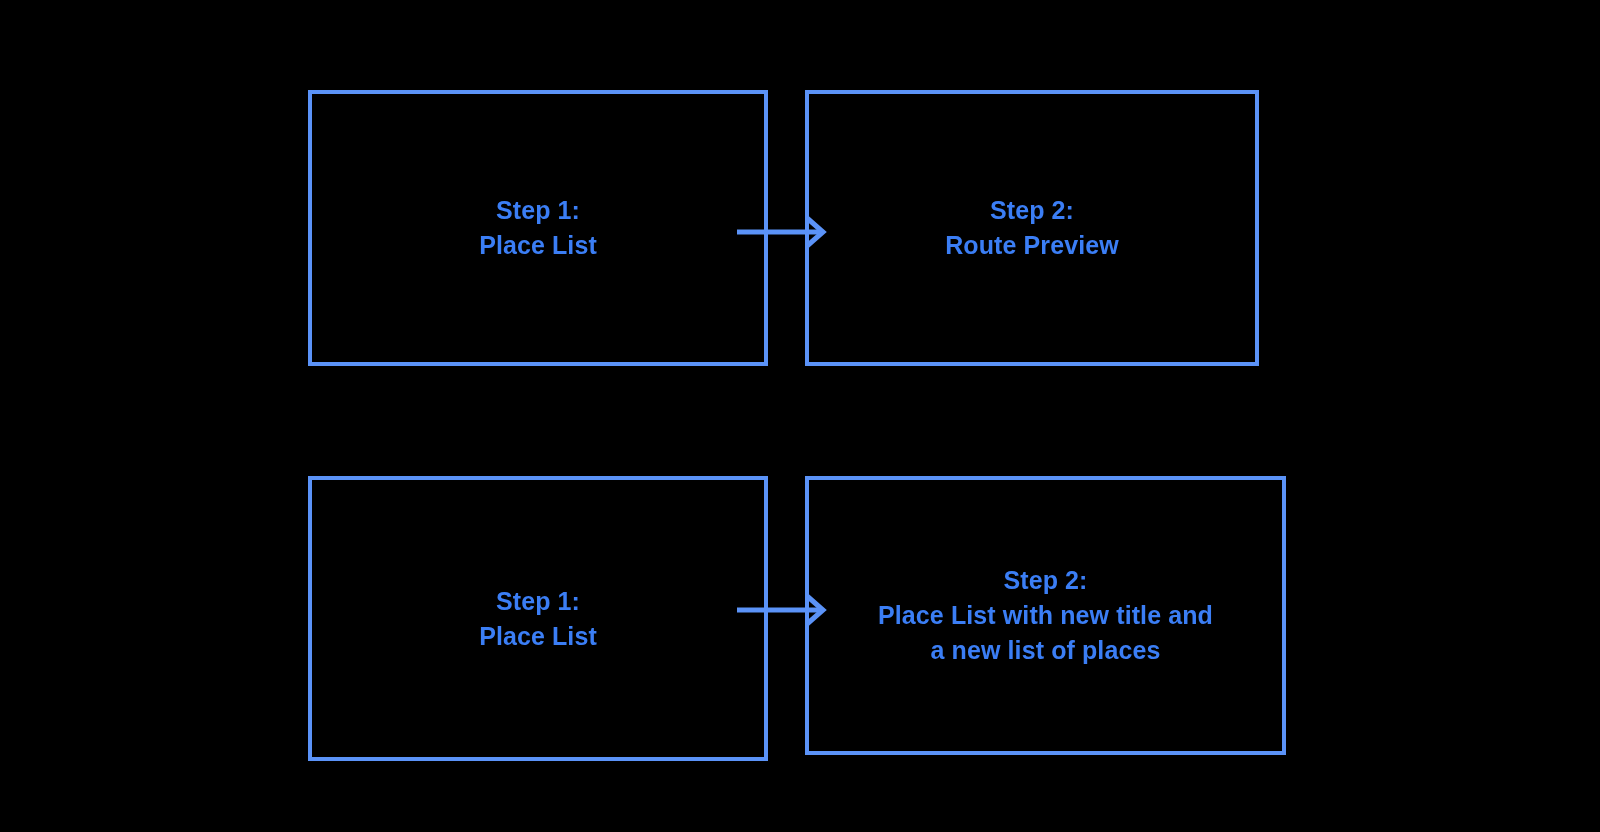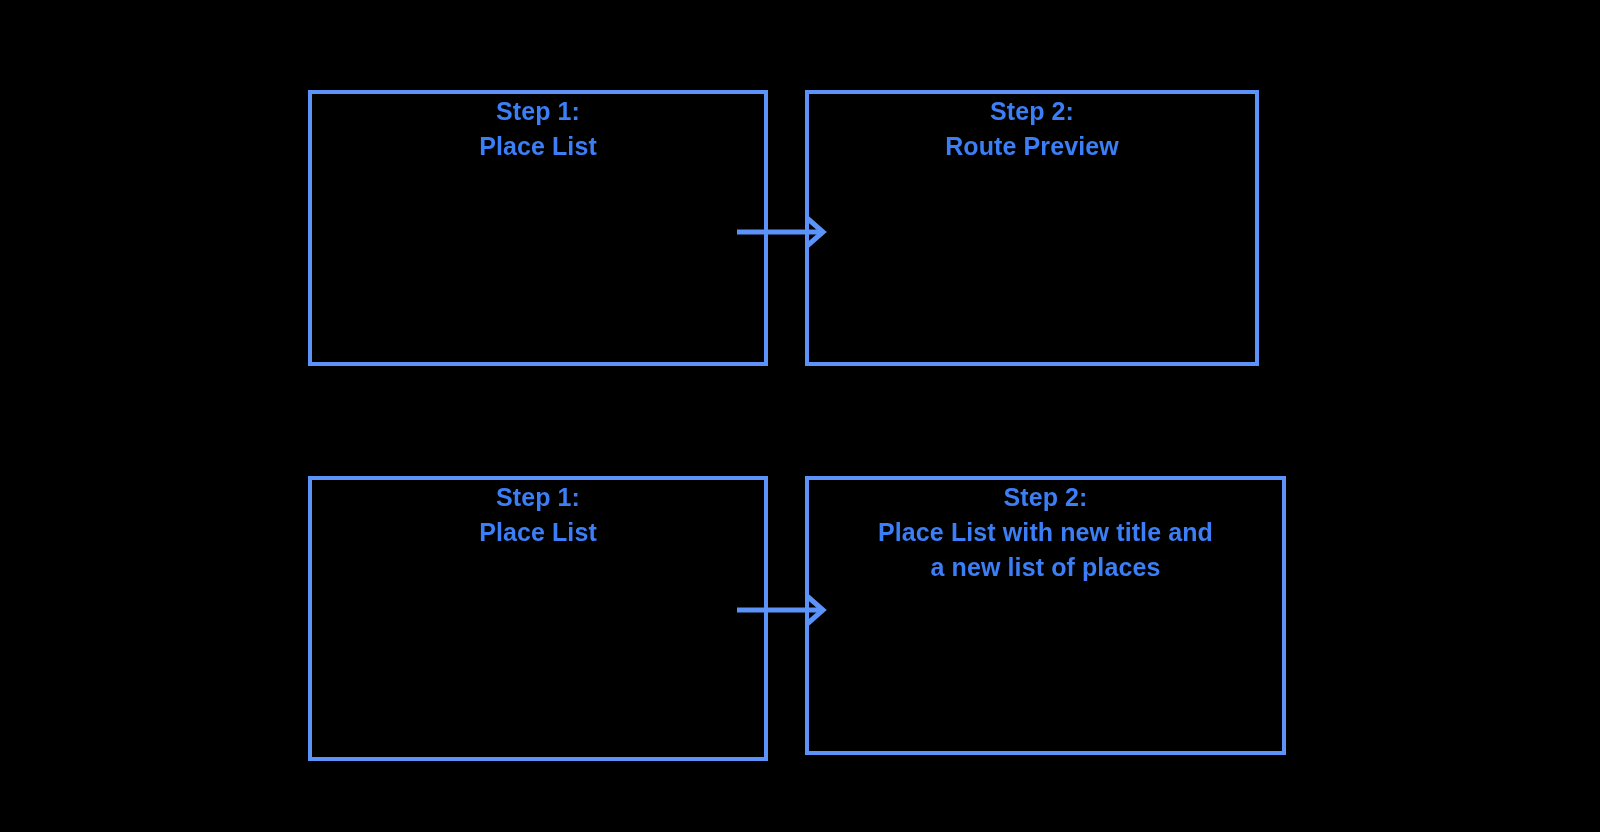--- a/index.html
+++ b/index.html
@@ -26,20 +26,21 @@
     top: 0;
     width: 1600px;
     height: 0;
   }
   .node-box {
     position: absolute;
     box-sizing: border-box;
     border: 4px solid #5b93f8;
     background: transparent;
     display: flex;
+    align-items: center;
     justify-content: center;
     text-align: center;
   }
   .node-label {
     color: #3b7ef5;
     font-family: "Liberation Sans", sans-serif;
     font-weight: bold;
     font-size: 25px;
     line-height: 35px;
     letter-spacing: 0.1px;

